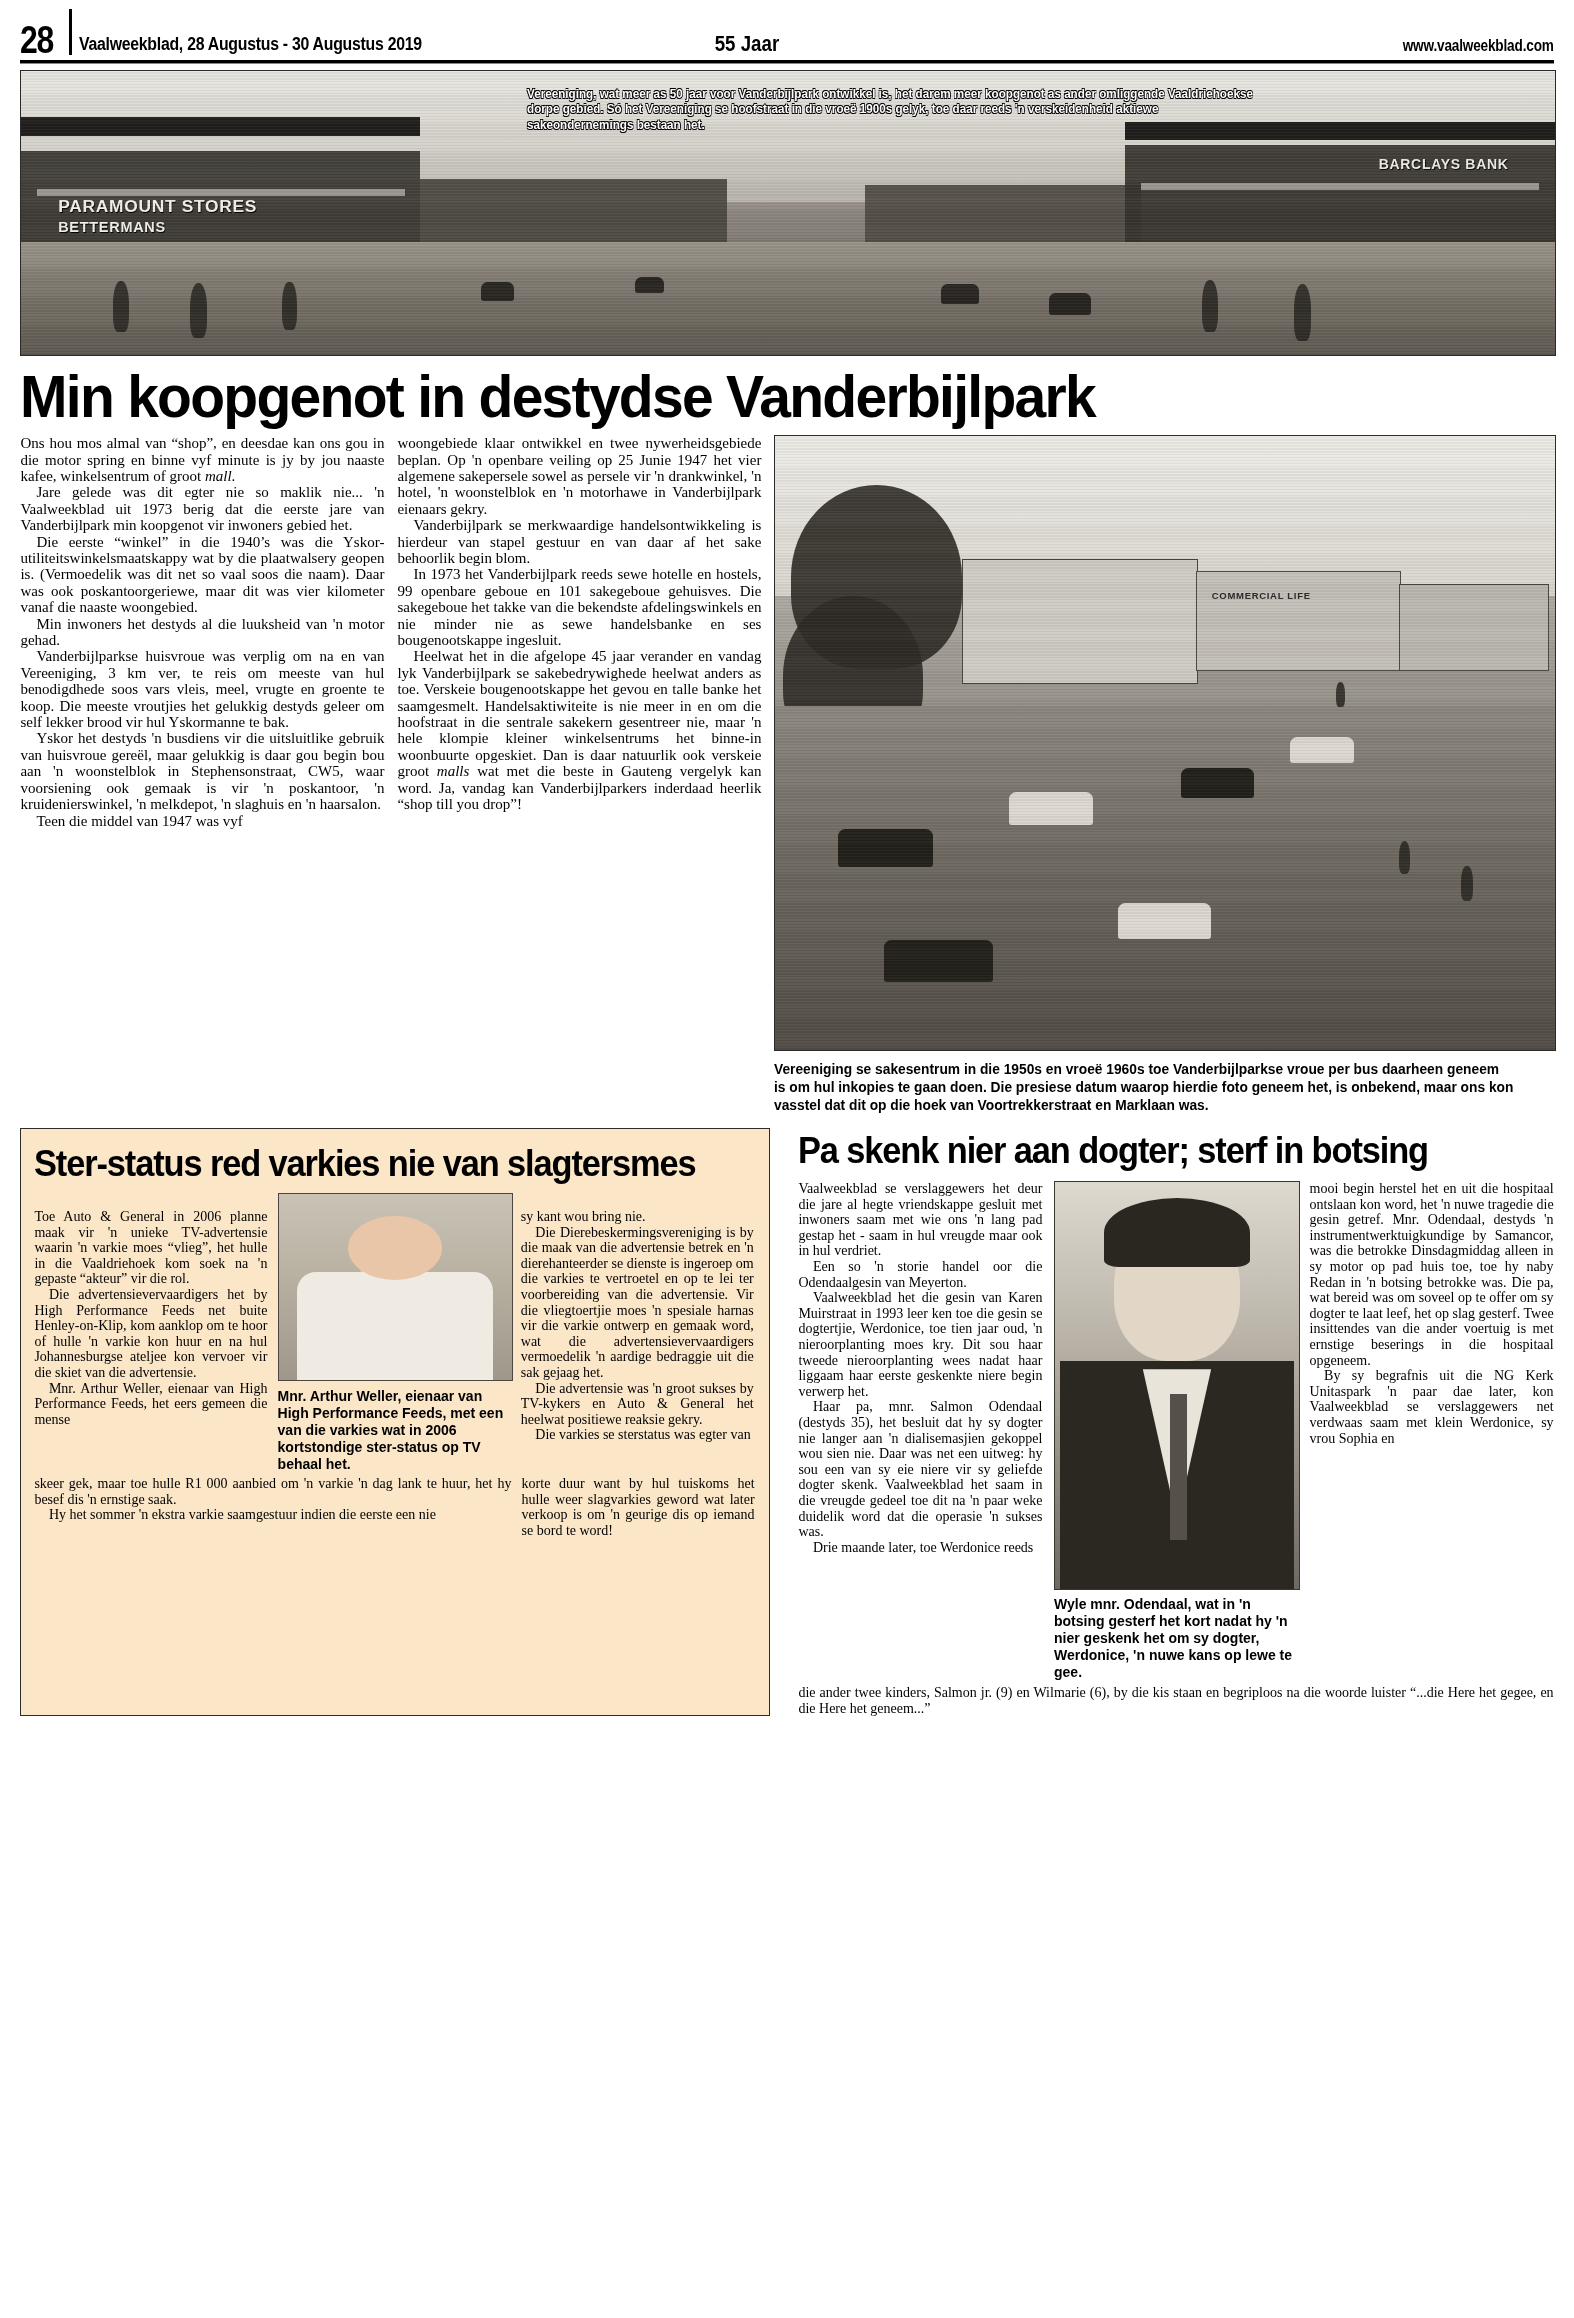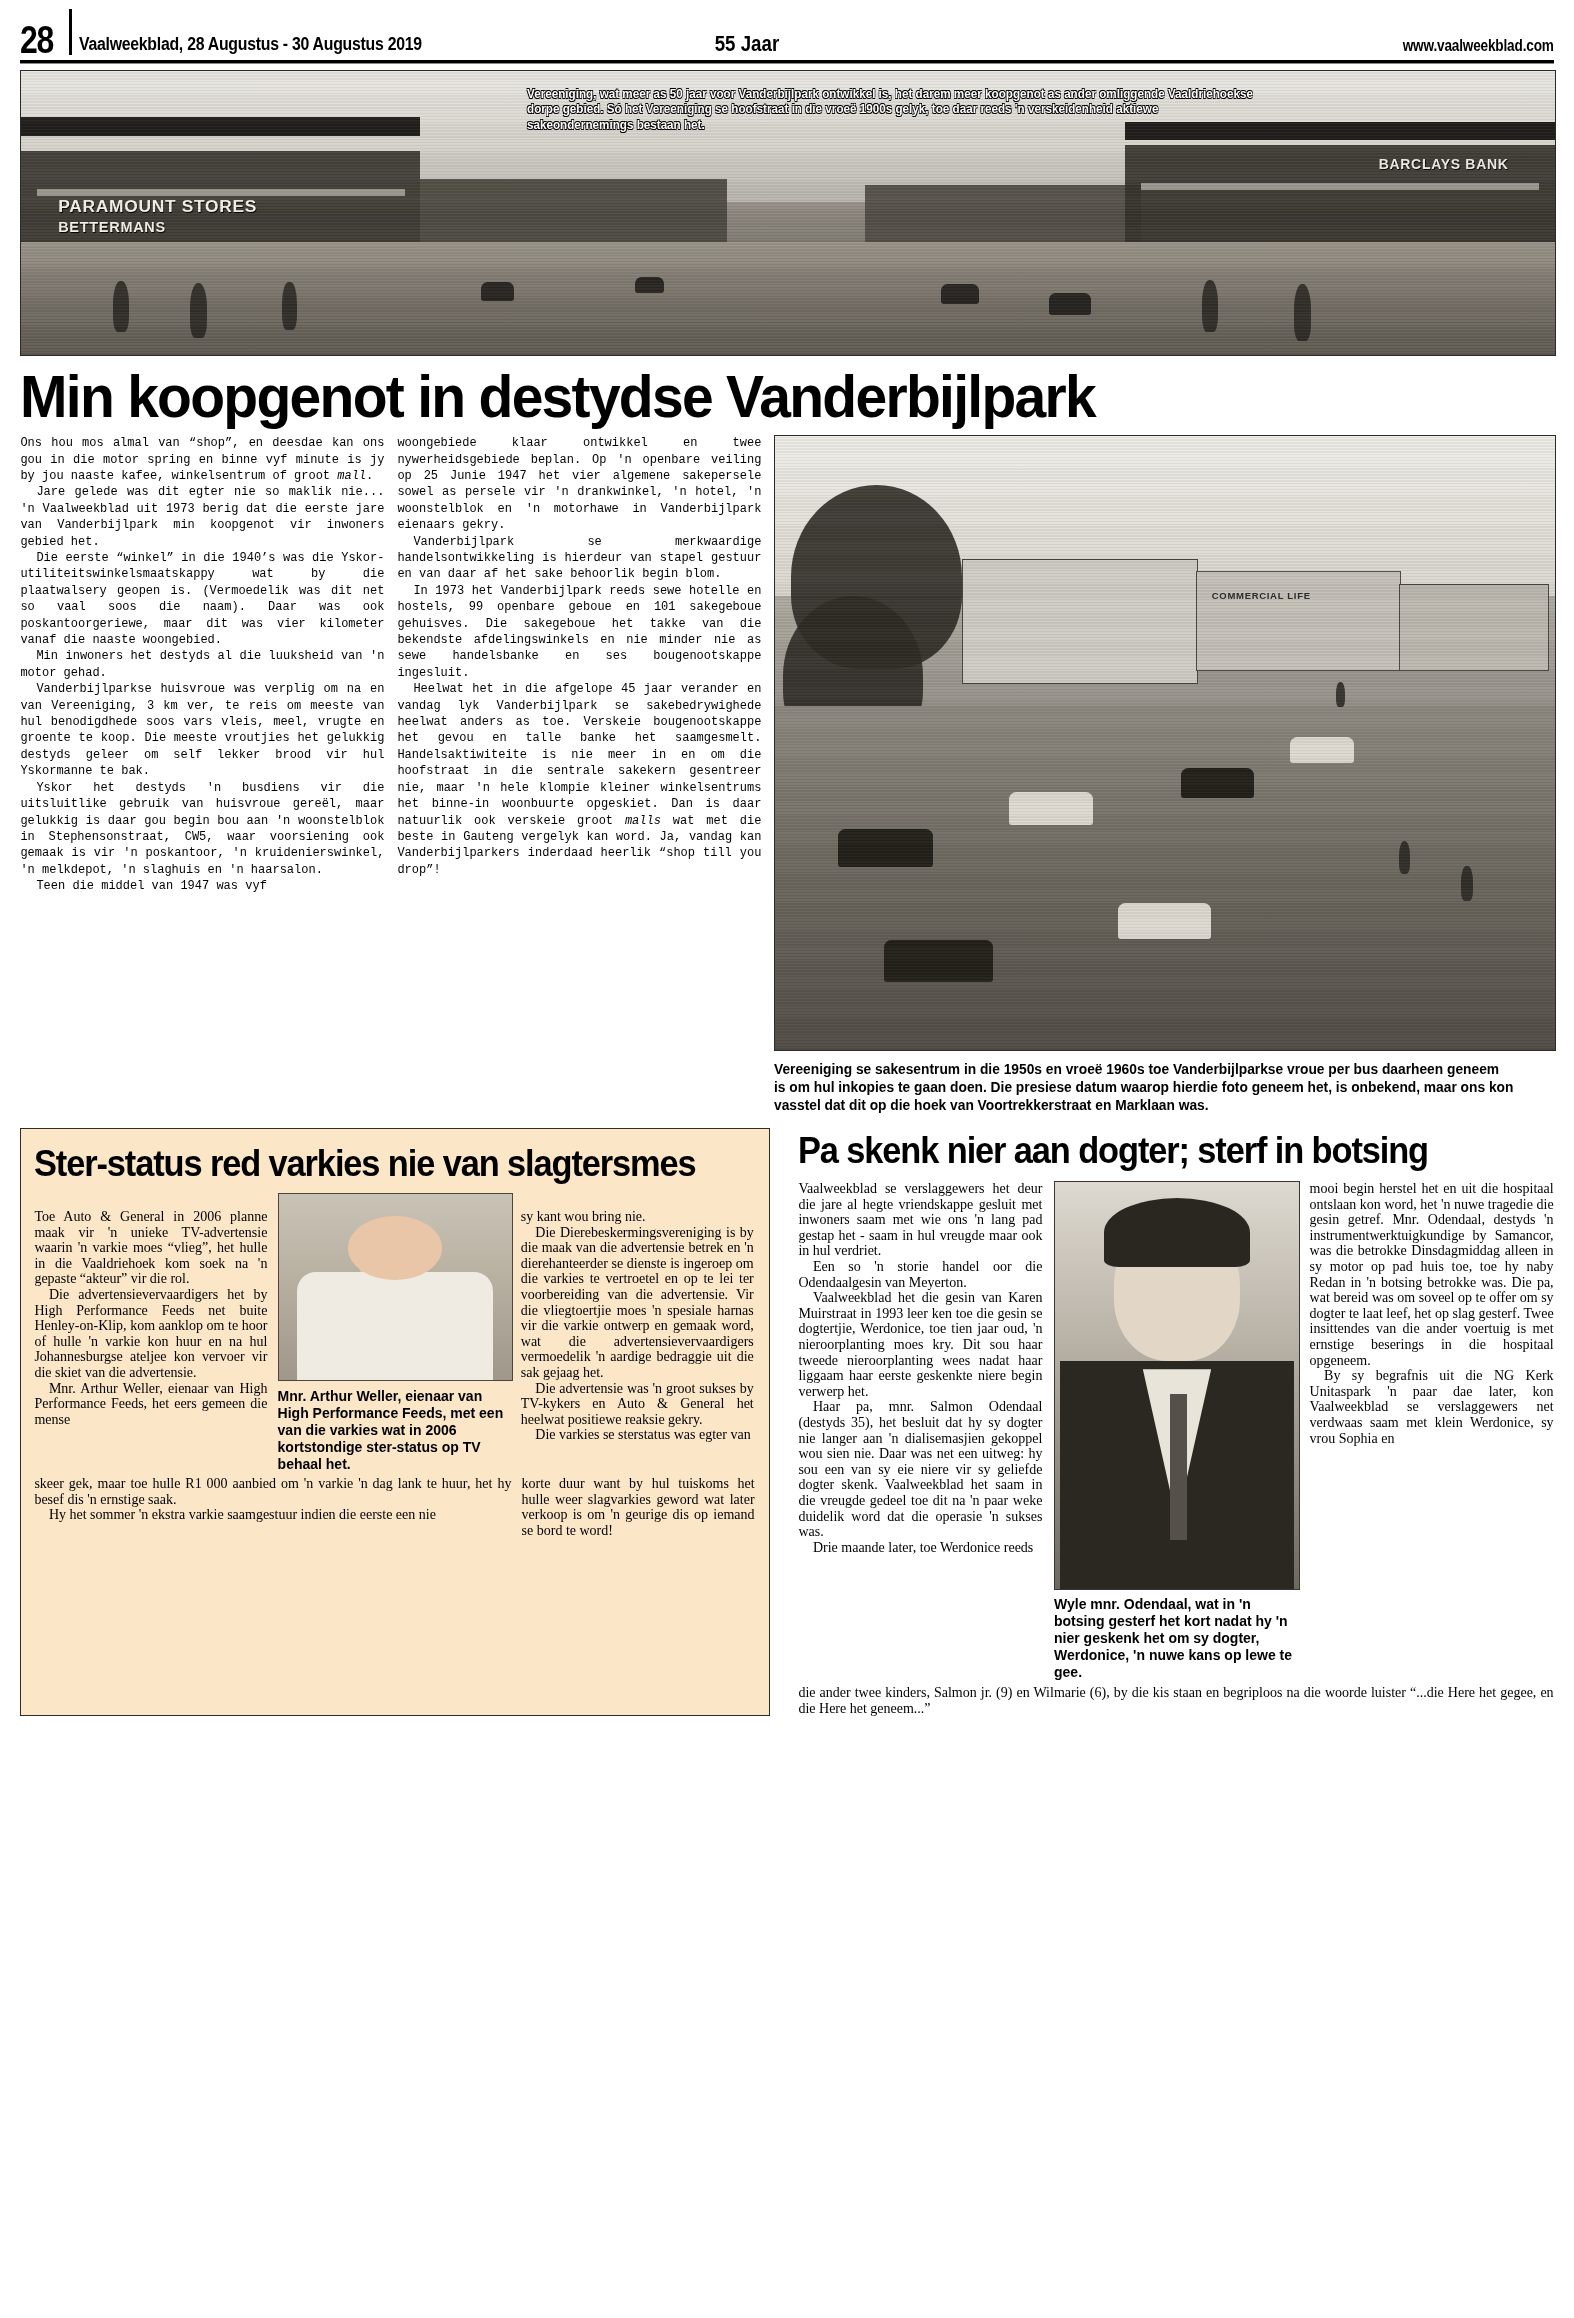--- a/index.html
+++ b/index.html
@@ -41,21 +41,21 @@
   .car{position:absolute;background:#1f1d1a;border-radius:6.5px 6.5px 2.9px 2.9px;opacity:.9;}
 
   
   .mainhead{font-family:"Liberation Sans",sans-serif;font-weight:bold;font-size:60px;line-height:63px;
         letter-spacing:-1.8px;margin:8.7px 0 7.3px 0;transform:scaleX(.95);transform-origin:left center;
         white-space:nowrap;}
 
   
   .main-grid{display:flex;gap:13px;}
   .col{width:364px;}
-  .body-col{font-family:Liberation Mono, monospace;font-size:12px;line-height:16.4px;text-align:justify;
+  .body-col{font-family:Liberation Serif, serif;font-size:15px;line-height:16.4px;text-align:justify;
         hyphens:none;}
   .body-col p{margin:0;text-indent:16px;}
   .body-col p.first{text-indent:0;}
   .body-col em{font-style:italic;}
 
   .photo-col{flex:1;}
   .photo2{position:relative;width:100%;height:614px;overflow:hidden;border:0.7px solid #2b2b2b;
         background:linear-gradient(180deg,#c8c4bd 0%,#a8a49c 30%,#817c74 60%,#5a564f 100%);}
   .p2-sky{position:absolute;left:0;top:0;width:100%;height:26%;
         background:linear-gradient(180deg,#efede8 0%,#d8d5cd 100%);}

